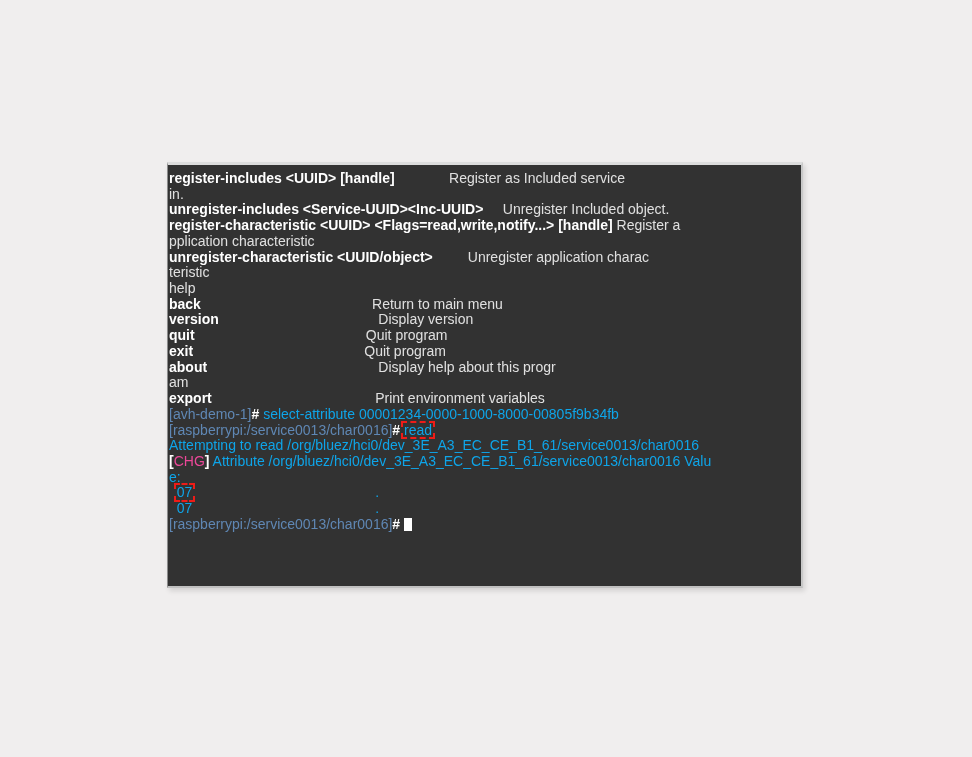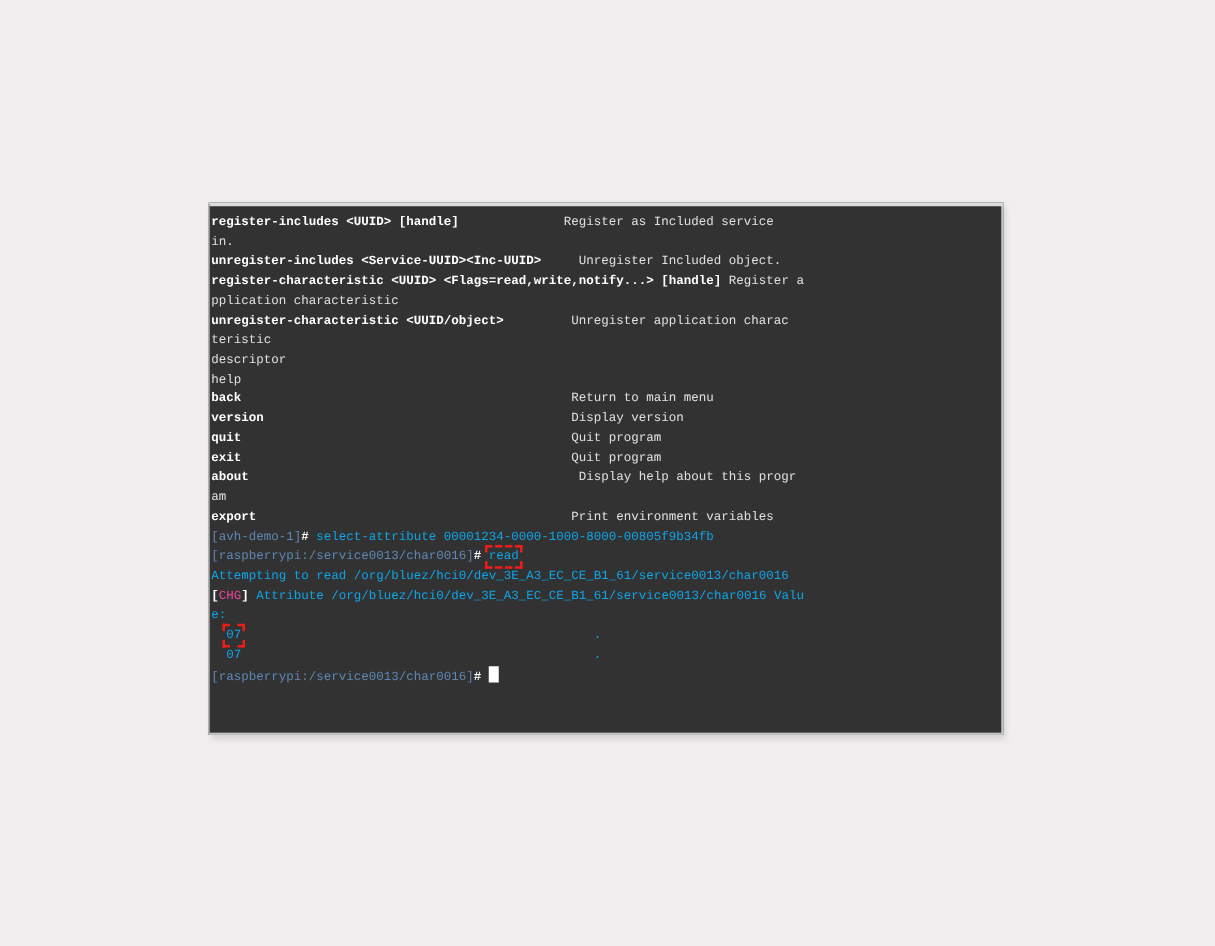--- a/index.html
+++ b/index.html
@@ -36,22 +36,22 @@
     left: 0;
     top: 3px;
     right: 0;
     bottom: 0;
     background: #323232;
     padding: 3px 0 0 1px;
     box-sizing: border-box;
   }
 
   .term-line {
-    font-family: Liberation Mono, monospace;
-    font-size: 10px;
+    font-family: Liberation Sans, sans-serif;
+    font-size: 14px;
     line-height: 15.72px;
     height: 15.72px;
     color: #e6e6e6;
     white-space: pre;
     letter-spacing: 0px;
     padding-left: 0px;
     position: relative;
   }
 
   .cmd {
@@ -109,21 +109,20 @@
 <div id="terminal-window">
   <div id="terminal-screen">
 
   <div class="term-line"><span class="cmd">register-includes &lt;UUID&gt; [handle]</span><span class="plain">              </span><span class="desc">Register as Included service</span></div>
       <div class="term-line"><span class="desc">in.</span></div>
       <div class="term-line"><span class="cmd">unregister-includes &lt;Service-UUID&gt;&lt;Inc-UUID&gt;</span><span class="plain">     </span><span class="desc">Unregister Included object.</span></div>
       <div class="term-line"><span class="cmd">register-characteristic &lt;UUID&gt; &lt;Flags=read,write,notify...&gt; [handle]</span><span class="plain"> </span><span class="desc">Register a</span></div>
       <div class="term-line"><span class="desc">pplication characteristic</span></div>
       <div class="term-line"><span class="cmd">unregister-characteristic &lt;UUID/object&gt;</span><span class="plain">         </span><span class="desc">Unregister application charac</span></div>
       <div class="term-line"><span class="desc">teristic</span></div>
-      <div class="term-line"><span class="desc">descriptor</span></div>
       <div class="term-line"><span class="desc">help</span></div>
       <div class="term-line"><span class="cmd">back</span><span class="plain">                                            </span><span class="desc">Return to main menu</span></div>
       <div class="term-line"><span class="cmd">version</span><span class="plain">                                         </span><span class="desc">Display version</span></div>
       <div class="term-line"><span class="cmd">quit</span><span class="plain">                                            </span><span class="desc">Quit program</span></div>
       <div class="term-line"><span class="cmd">exit</span><span class="plain">                                            </span><span class="desc">Quit program</span></div>
       <div class="term-line"><span class="cmd">about</span><span class="plain">                                            </span><span class="desc">Display help about this progr</span></div>
       <div class="term-line"><span class="desc">am</span></div>
       <div class="term-line"><span class="cmd">export</span><span class="plain">                                          </span><span class="desc">Print environment variables</span></div>
       <div class="term-line"><span class="prompt-blue">[avh-demo-1]</span><span class="hash">#</span><span class="plain"> select-attribute 00001234-0000-1000-8000-00805f9b34fb</span></div>
       <div class="term-line"><span class="prompt-blue">[raspberrypi:/service0013/char0016]</span><span class="hash">#</span><span class="plain"> </span><span class="plain hl">read</span></div>

